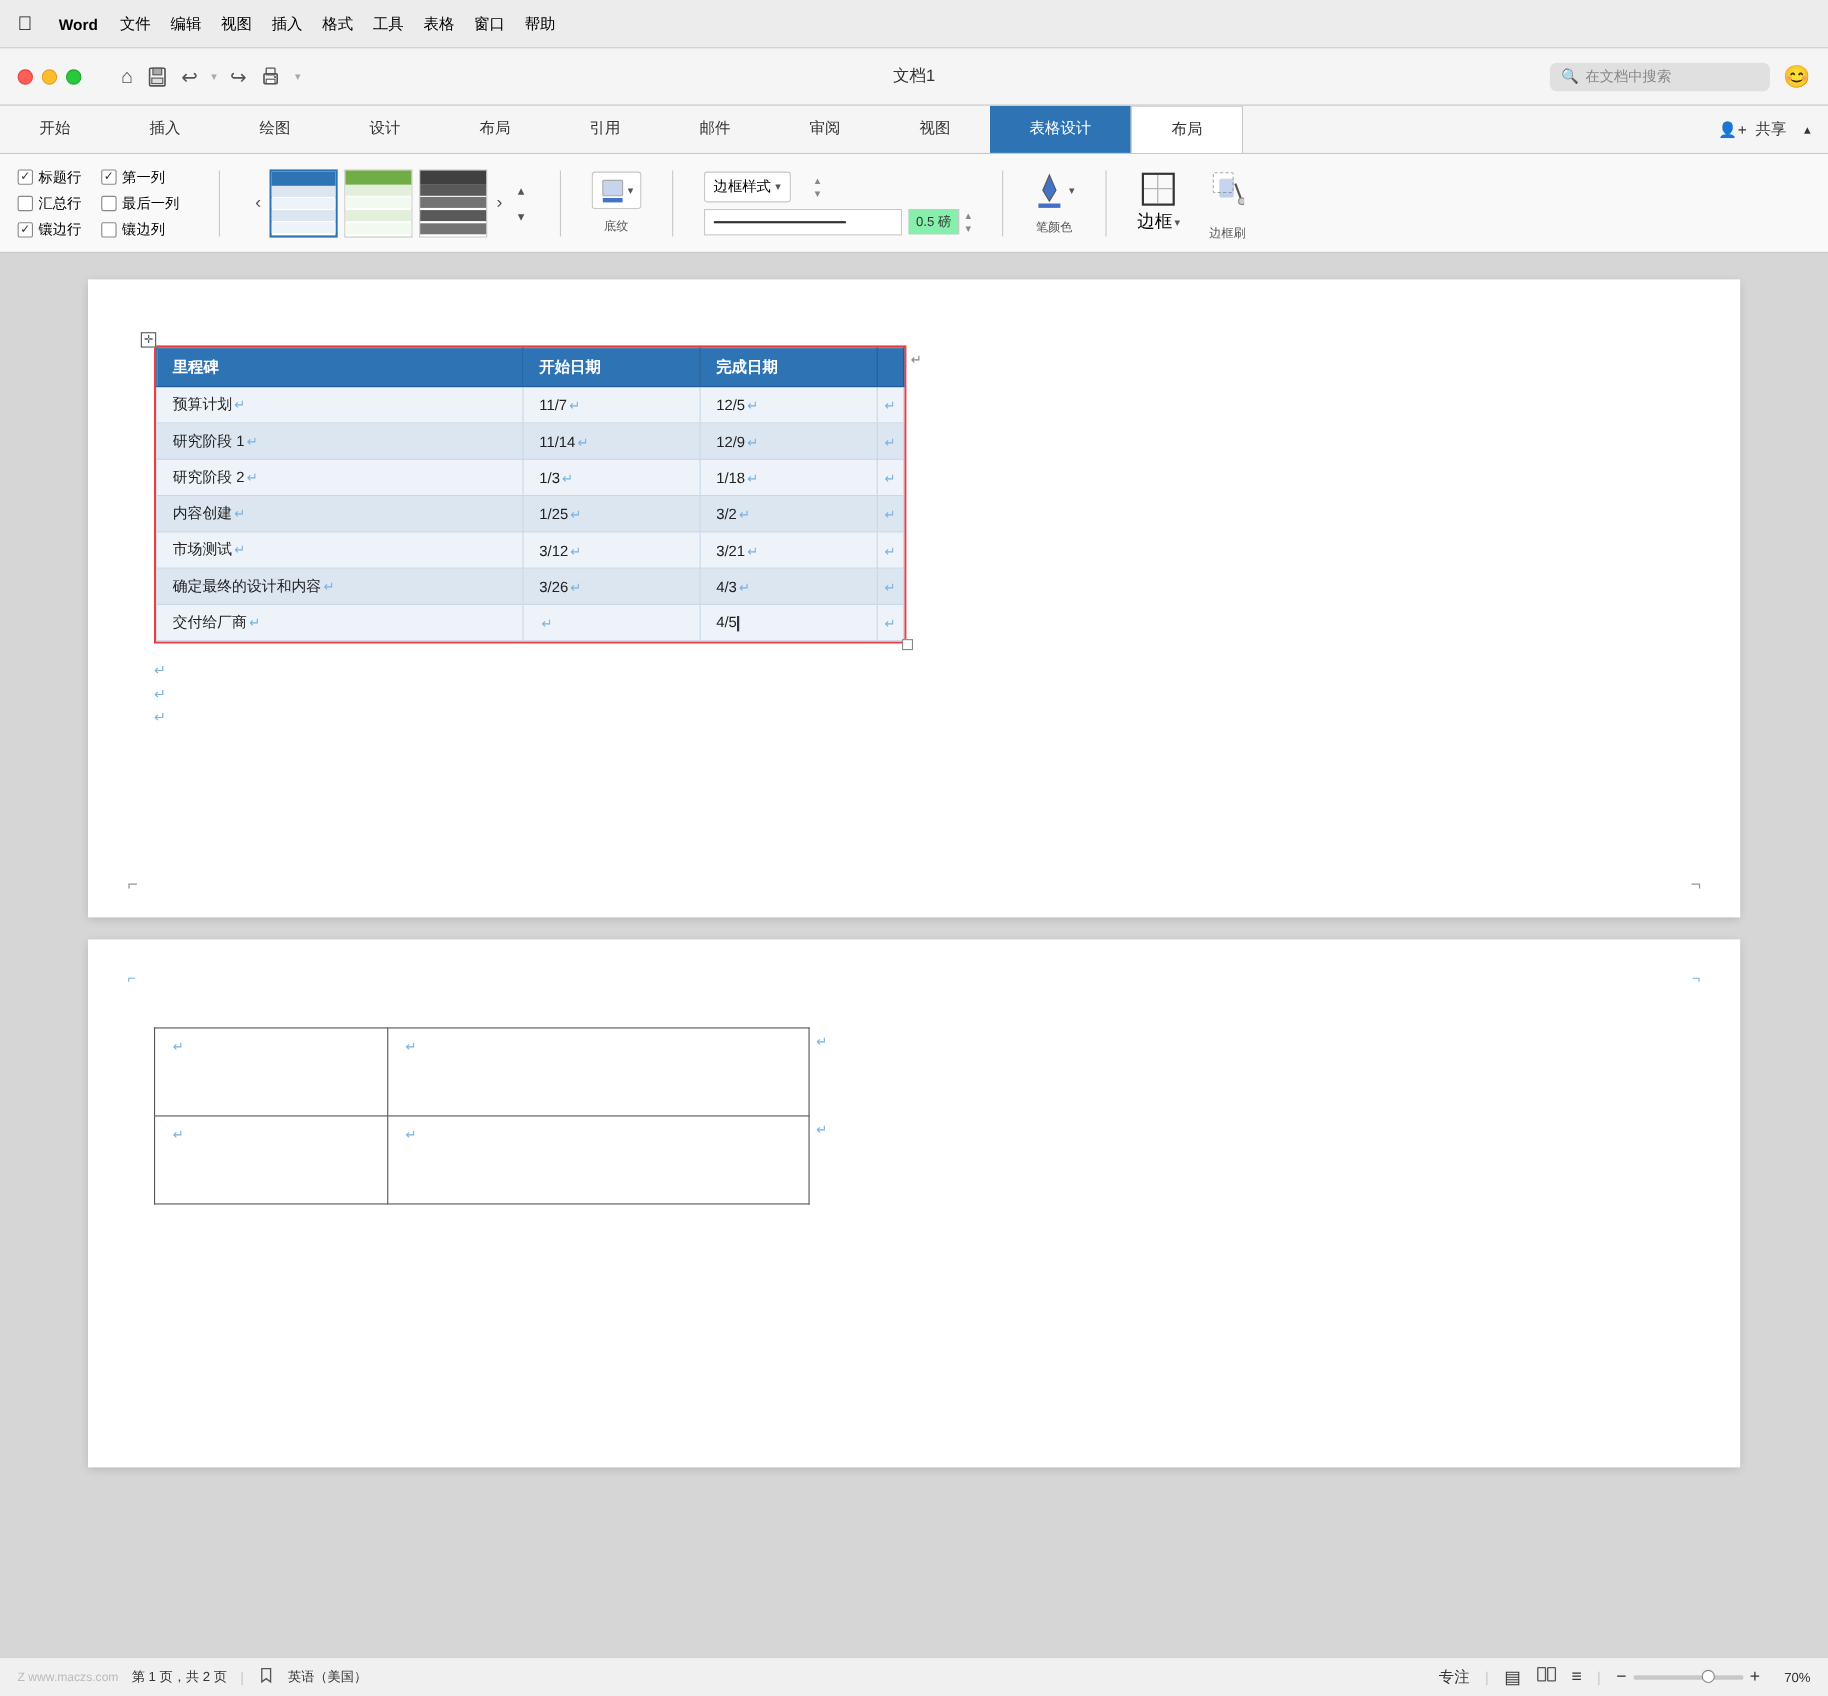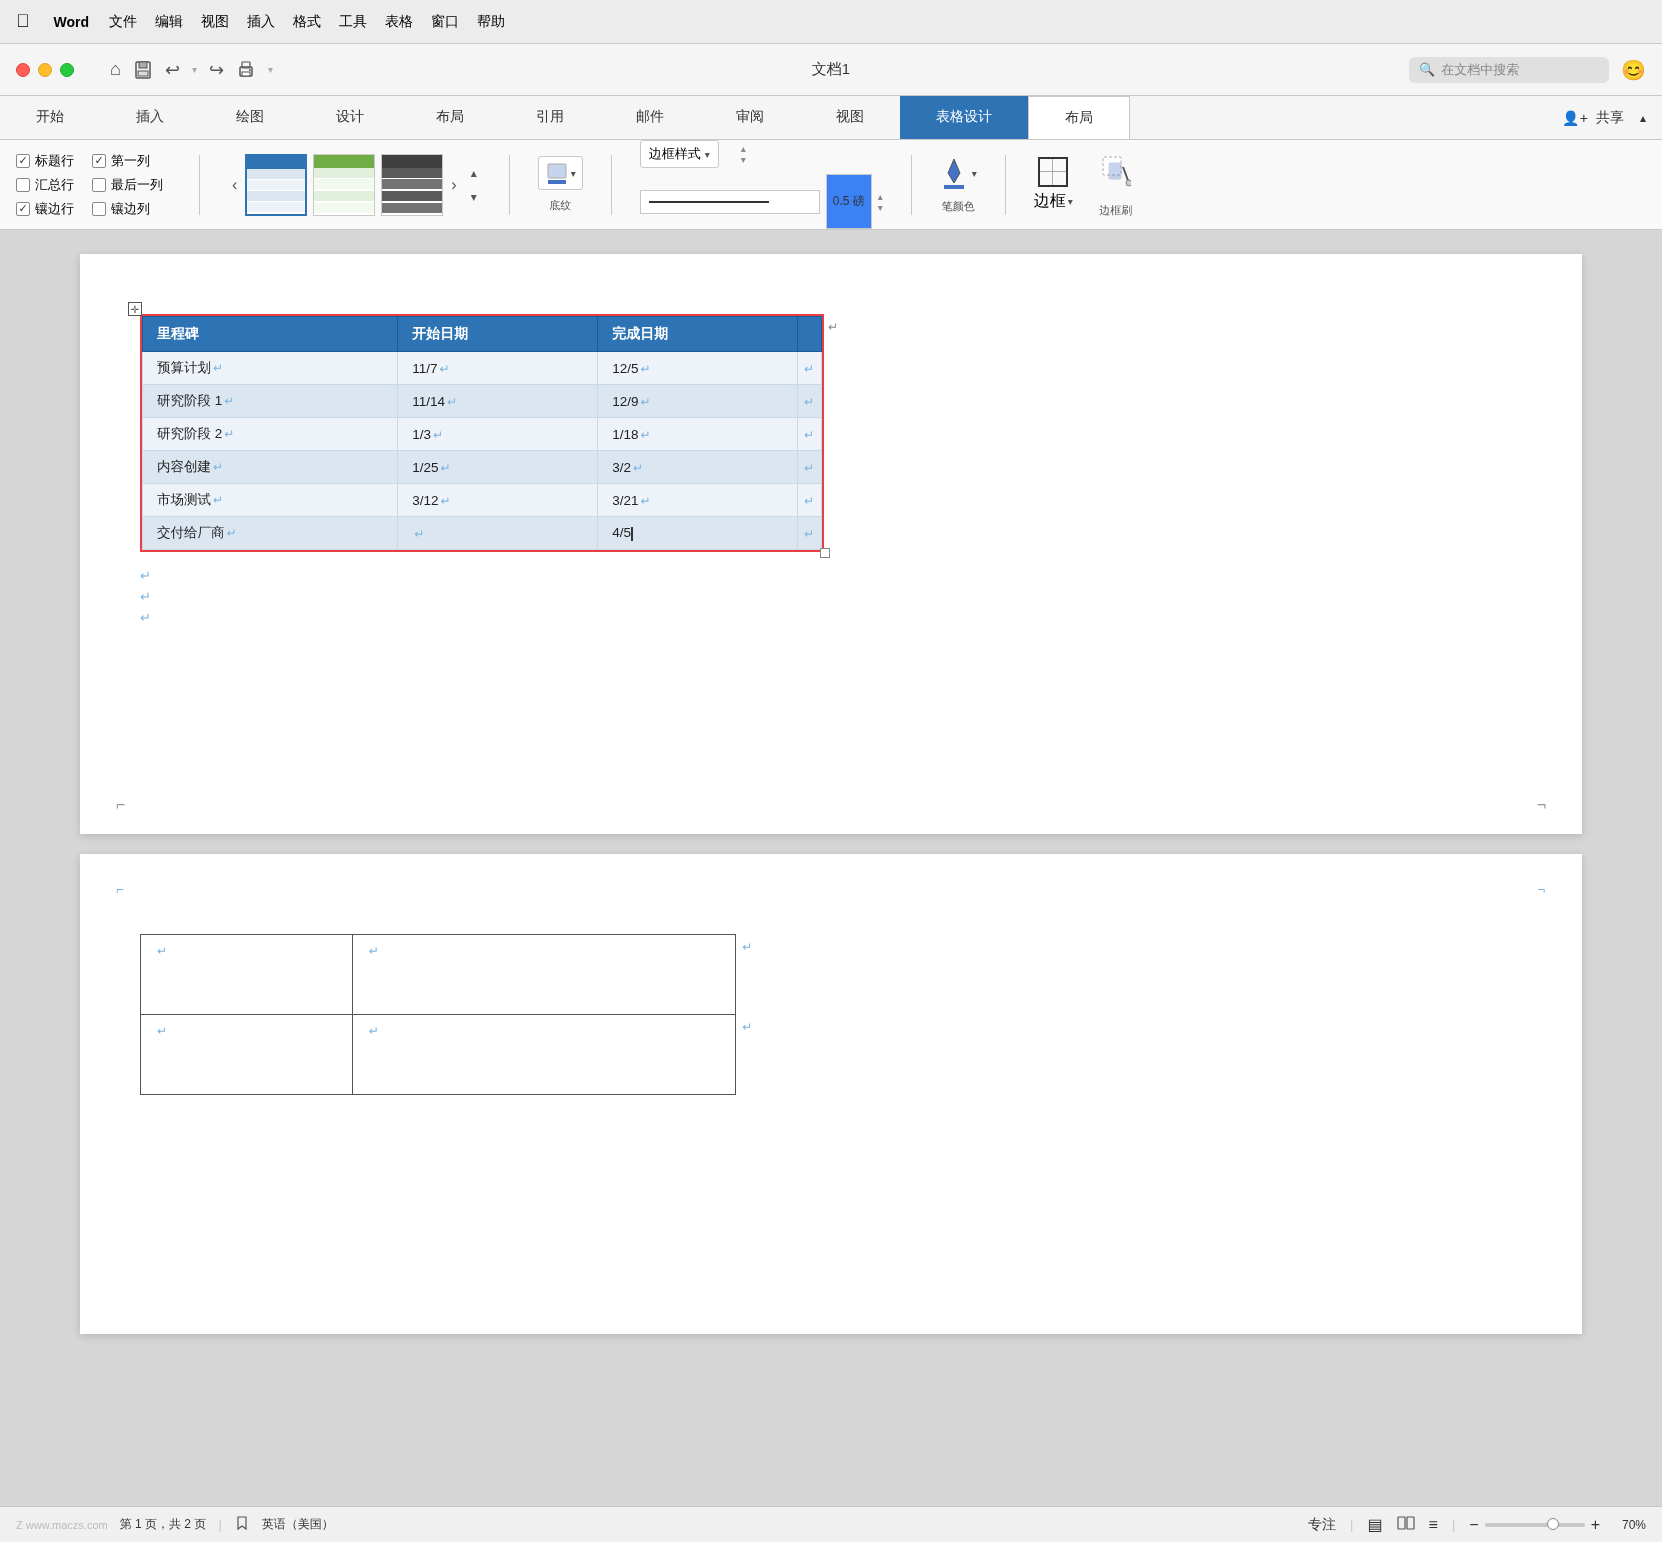--- a/index.html
+++ b/index.html
@@ -590,21 +590,21 @@
         </div>
         <div style="display:flex;flex-direction:column;align-items:center;">
           <span style="font-size:10px;color:#888;">▴</span>
           <span style="font-size:10px;color:#888;">▾</span>
         </div>
       </div>
       <div style="display:flex;align-items:center;gap:6px;">
         <div style="width:180px;height:24px;background:white;border:1px solid #c8c8c8;display:flex;align-items:center;padding:0 8px;">
           <div class="border-line-preview"></div>
         </div>
-        <span style="font-size:12px;color:#333;border:1px solid #c8c8c8;padding:18px 6px;background:#3b82f6;white-space:nowrap;">0.5 磅</span>
+        <span style="font-size:12px;color:#333;border:1px solid #c8c8c8;padding:2px 6px;background:#86efac;white-space:nowrap;">0.5 磅</span>
         <div style="display:flex;flex-direction:column;">
           <span style="font-size:10px;color:#888;cursor:pointer;">▴</span>
           <span style="font-size:10px;color:#888;cursor:pointer;">▾</span>
         </div>
       </div>
     </div>
   </div>
 
   <div class="divider-v"></div>
 
@@ -696,20 +696,26 @@
             <td><span>3/2</span><span class="return-arrow">↵</span></td>
             <td style="width:24px;padding:4px;"><span class="return-arrow">↵</span></td>
           </tr>
           <tr>
             <td><span>市场测试</span><span class="return-arrow">↵</span></td>
             <td><span>3/12</span><span class="return-arrow">↵</span></td>
             <td><span>3/21</span><span class="return-arrow">↵</span></td>
             <td style="width:24px;padding:4px;"><span class="return-arrow">↵</span></td>
           </tr>
           <tr>
+            <td><span>确定最终的设计和内容</span><span class="return-arrow">↵</span></td>
+            <td><span>3/26</span><span class="return-arrow">↵</span></td>
+            <td><span>4/3</span><span class="return-arrow">↵</span></td>
+            <td style="width:24px;padding:4px;"><span class="return-arrow">↵</span></td>
+          </tr>
+          <tr>
             <td><span>交付给厂商</span><span class="return-arrow">↵</span></td>
             <td><span></span><span class="return-arrow">↵</span></td>
             <td><span style="display:inline;">4/5</span><span style="border-left:2px solid #333;height:14px;display:inline-block;vertical-align:middle;"></span></td>
             <td style="width:24px;padding:4px;"><span class="return-arrow">↵</span></td>
           </tr>
         </tbody>
       </table>
     </div>
 
     

